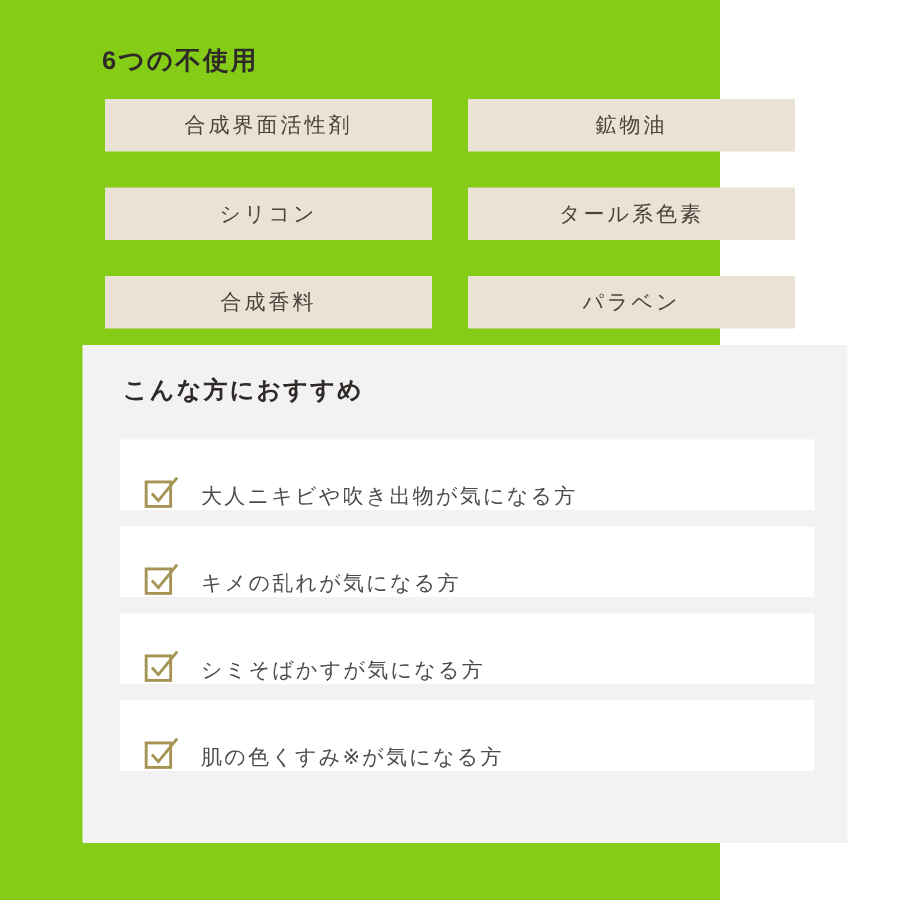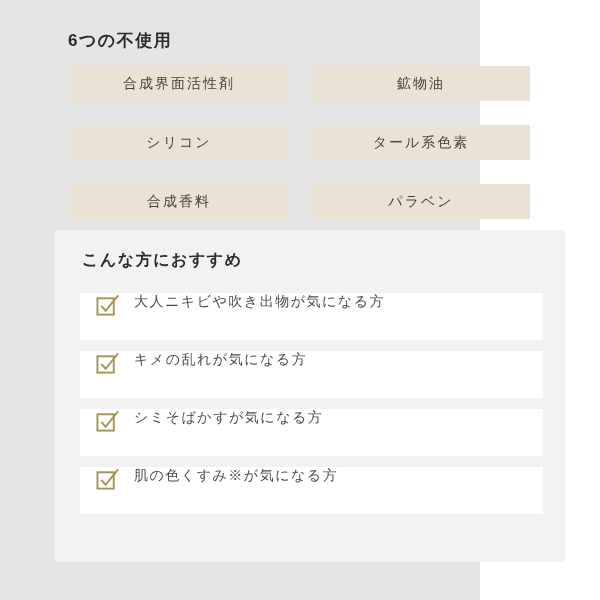--- a/index.html
+++ b/index.html
@@ -9,21 +9,21 @@
     --heading-text: #2f2a27;
     --body-text: #4c4c4c;
   }
   * { margin: 0; padding: 0; box-sizing: border-box; }
   html, body {
     width: 600px; height: 600px;
     background: #ffffff;
     font-family: "Liberation Sans", "DejaVu Sans", sans-serif;
     overflow: hidden;
   }
-  .page { position: relative; width: 480px; height: 600px; background: #e5e5e5; }
+  .page { position: relative; width: 480px; height: 600px; background: #84cc16; }
 
   .exclusions-title {
     position: absolute; left: 68px; top: 29px;
     font-size: 17px; font-weight: bold;
     letter-spacing: 1.5px; color: var(--heading-text);
   }
   .exclusion-grid {
     position: absolute; left: 70px; top: 66px; width: 460px;
     display: grid; grid-template-columns: 1fr 1fr;
     column-gap: 7px; row-gap: 13px; gap: 24px;
@@ -41,22 +41,22 @@
     padding: 20px 22px 0 25px;
   }
   .recommend-title {
     font-size: 16px; font-weight: bold;
     letter-spacing: 1.5px; color: var(--heading-text);
     padding-left: 2px;
   }
   .recommend-list { margin-top: 22px; }
   .recommend-row {
     height: 47px; background: #ffffff;
-    display: flex; align-items: flex-start;
-    padding-left: 16px; margin-bottom: 11px; font-family: Liberation Serif, serif;
+    display: flex; align-items: flex-end;
+    padding-left: 16px; margin-bottom: 11px;
   }
   .check-icon { width: 24px; height: 24px; flex: 0 0 auto; margin-right: 14px; }
   .check-icon svg rect, .check-icon svg path {
     stroke: var(--check-gold);
   }
   .recommend-text {
     font-size: 14px; letter-spacing: 1.5px; color: var(--body-text);
   }
   .footnote {
     margin-top: 10px; text-align: right;

